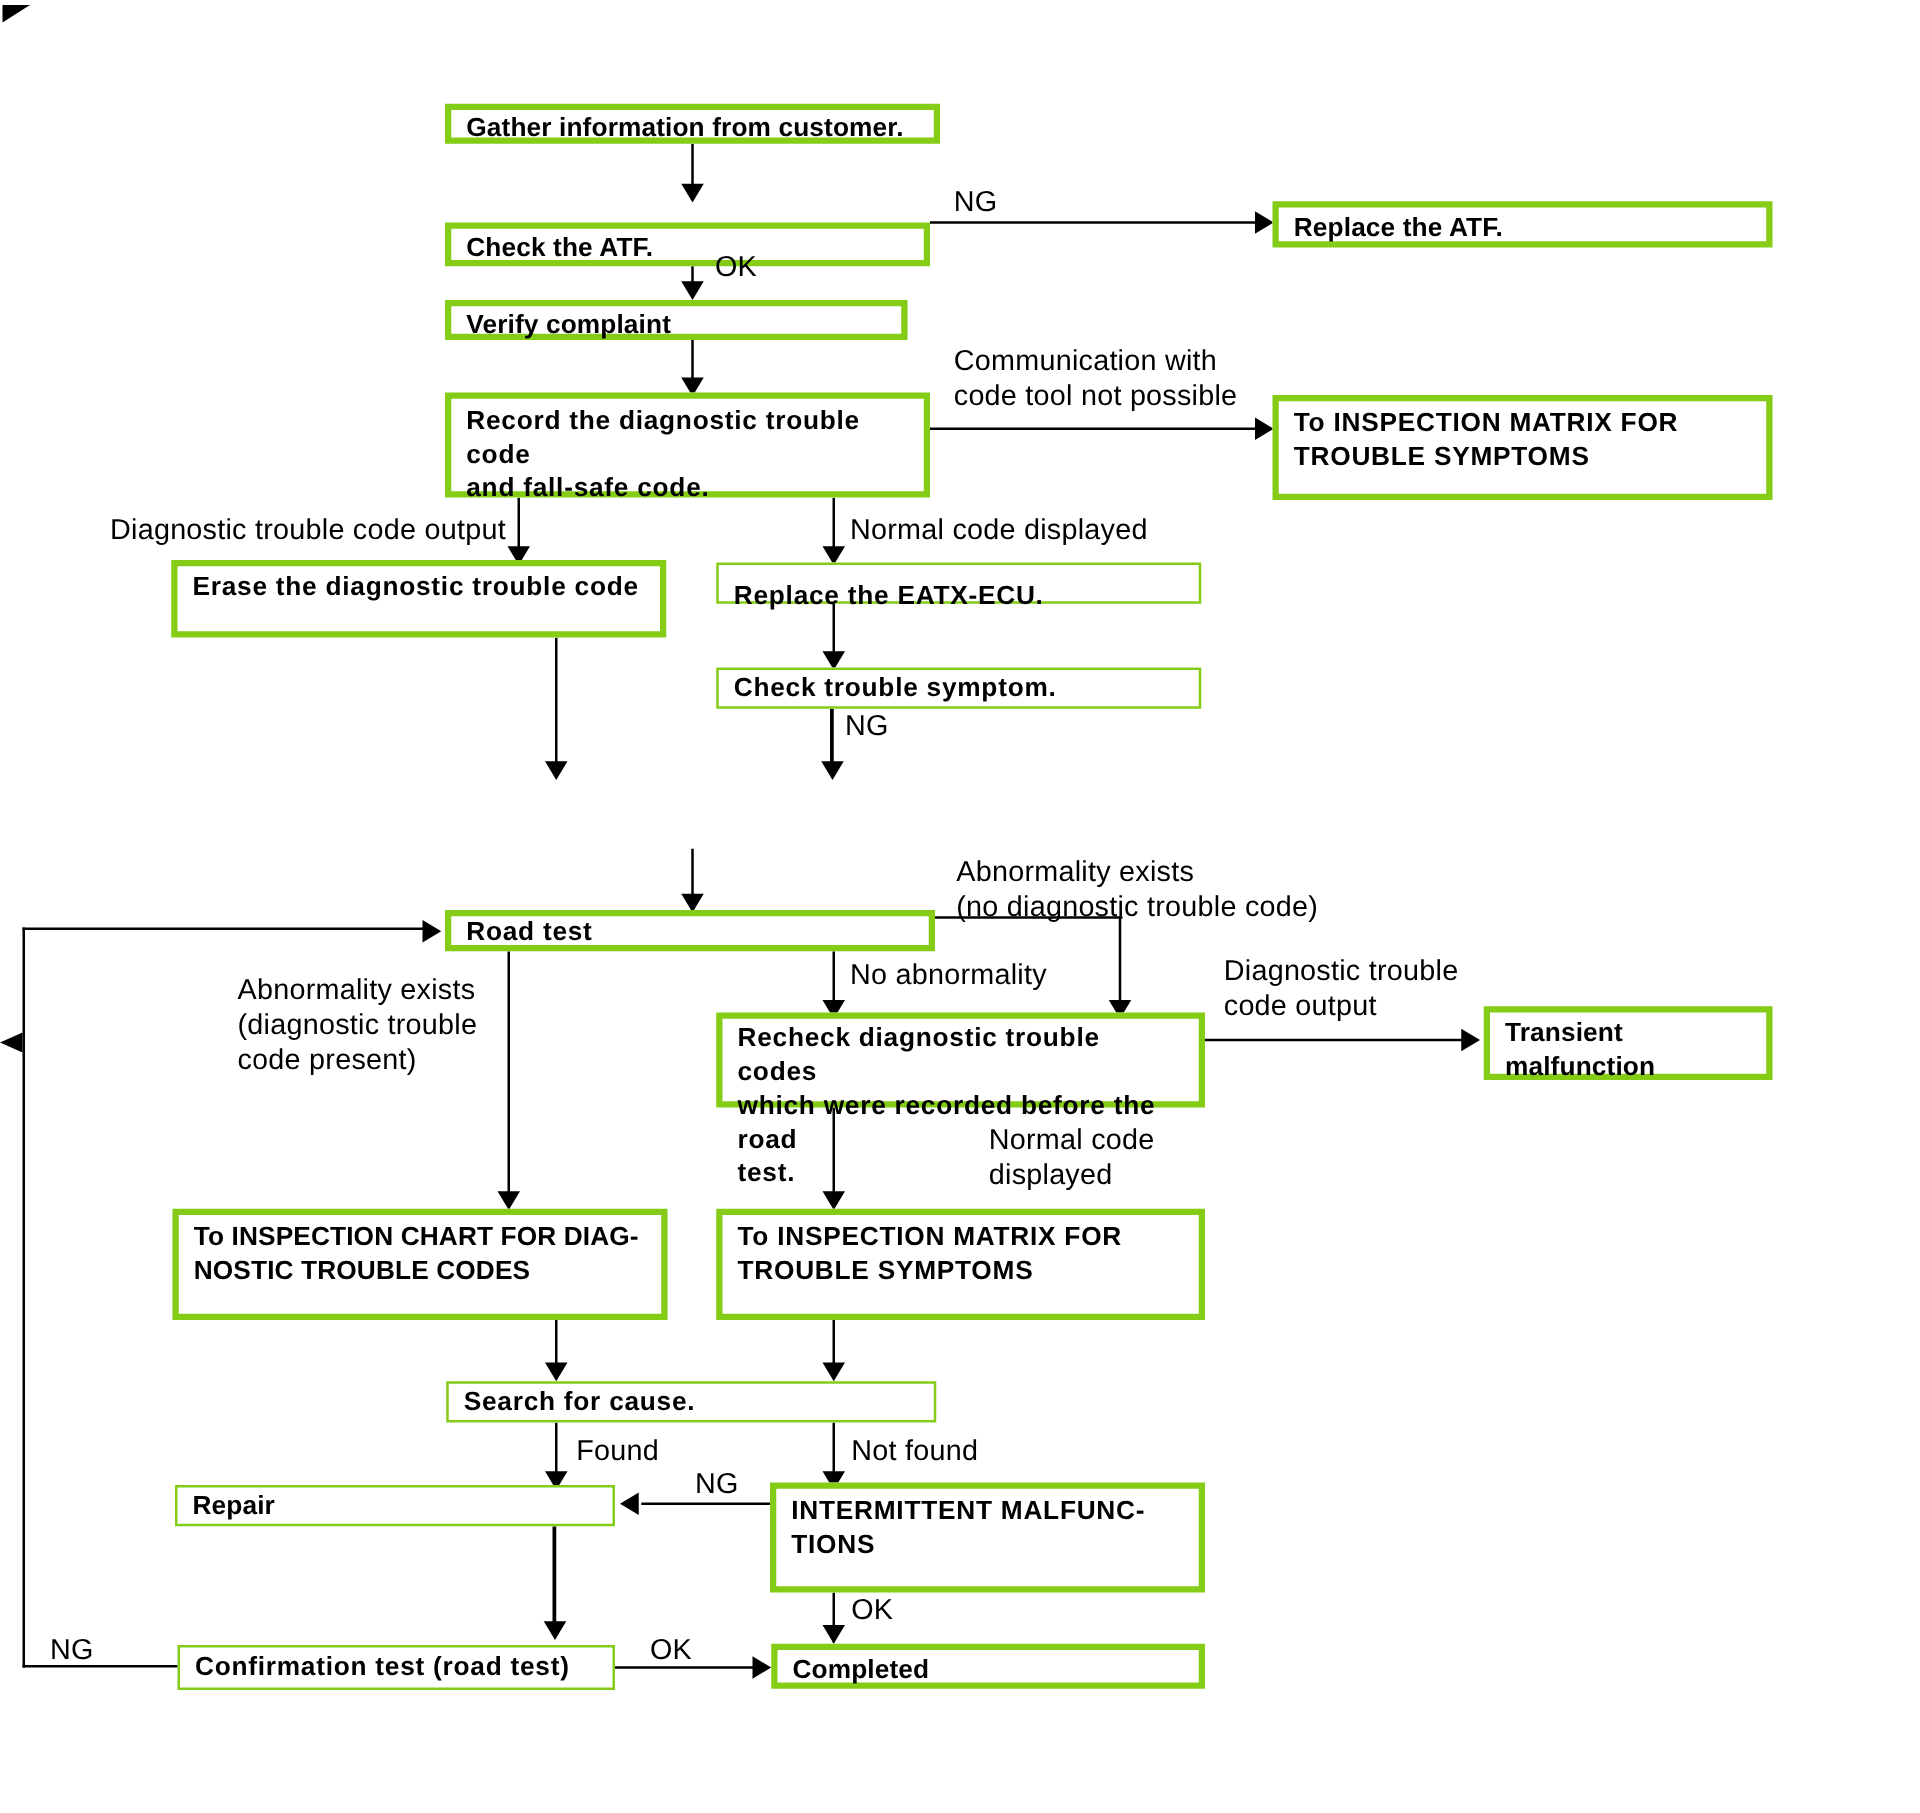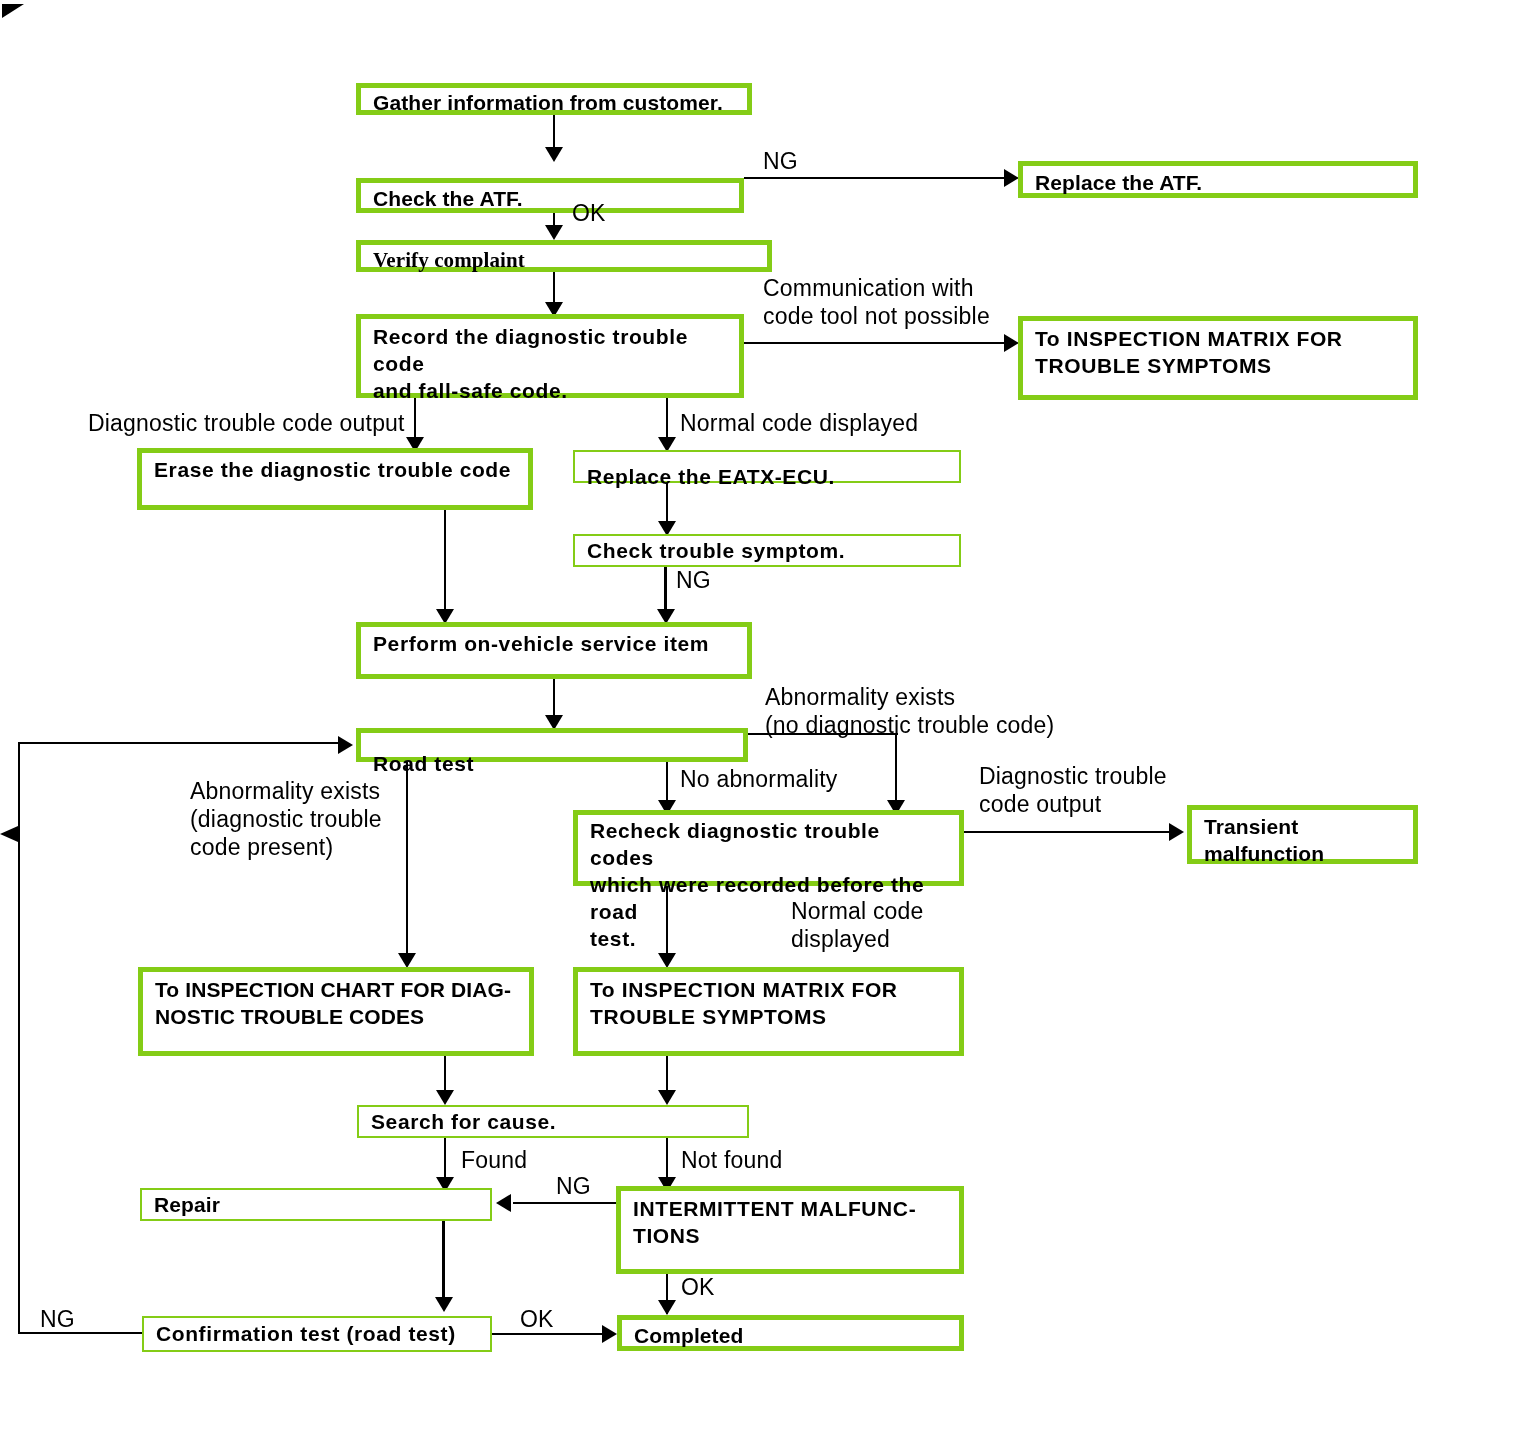--- a/index.html
+++ b/index.html
@@ -105,21 +105,21 @@
   <div class="lbl" style="left:763px;top:147px;">NG</div>
 
   <div class="box fs21" style="left:1018px;top:161px;width:400px;height:37px;padding-top:4px;">
     <span class="txt">Replace the ATF.</span>
   </div>
 
   <div class="vline t2" style="left:553px;top:197px;height:32px;"></div>
   <div class="arrow-d" style="left:545px;top:225px;"></div>
   <div class="lbl" style="left:572px;top:199px;">OK</div>
 
-  <div class="box fs21" style="left:356px;top:240px;width:416px;height:32px;padding-top:2px;font-family:Liberation Serif, serif;">
+  <div class="box fs21" style="left:356px;top:240px;width:370px;height:32px;padding-top:2px;">
     <span class="txt">Verify complaint</span>
   </div>
 
   <div class="vline t2" style="left:553px;top:272px;height:36px;"></div>
   <div class="arrow-d" style="left:545px;top:302px;"></div>
 
   <div class="box fs21" style="left:356px;top:314px;width:388px;height:84px;padding-top:5px;">
     <span class="txt wide">Record the diagnostic trouble code
 and   fall-safe   code.</span>
   </div>
@@ -157,28 +157,25 @@
     <span class="txt wide">Check  trouble  symptom.</span>
   </div>
 
   <div class="vline" style="left:664px;top:567px;height:54px;"></div>
   <div class="arrow-d" style="left:657px;top:609px;"></div>
   <div class="lbl" style="left:676px;top:566px;">NG</div>
 
   <div class="vline t2" style="left:444px;top:510px;height:107px;"></div>
   <div class="arrow-d" style="left:436px;top:609px;"></div>
 
-  <div class="box fs21" style="left:356px;top:622px;width:396px;height:57px;padding-top:4px;">
-    <span class="txt wide">Perform  on-vehicle  service  item</span>
-  </div>
 
   <div class="vline t2" style="left:553px;top:679px;height:42px;"></div>
   <div class="arrow-d" style="left:545px;top:715px;"></div>
 
-  <div class="box fs21" style="left:356px;top:728px;width:392px;height:33px;padding-top:18px;">
+  <div class="box fs21" style="left:356px;top:728px;width:392px;height:33px;padding-top:0;">
     <span class="txt wide">Road  test</span>
   </div>
 
   <div class="arrow-r" style="left:338px;top:736px;"></div>
   <div class="hline t2" style="left:18px;top:742px;width:322px;"></div>
   <div class="vline t2" style="left:18px;top:742px;height:592px;"></div>
 
   <div class="hline t2" style="left:748px;top:733px;width:150px;"></div>
   <div class="vline t2" style="left:895px;top:733px;height:75px;"></div>
   <div class="arrow-d" style="left:887px;top:800px;"></div>

